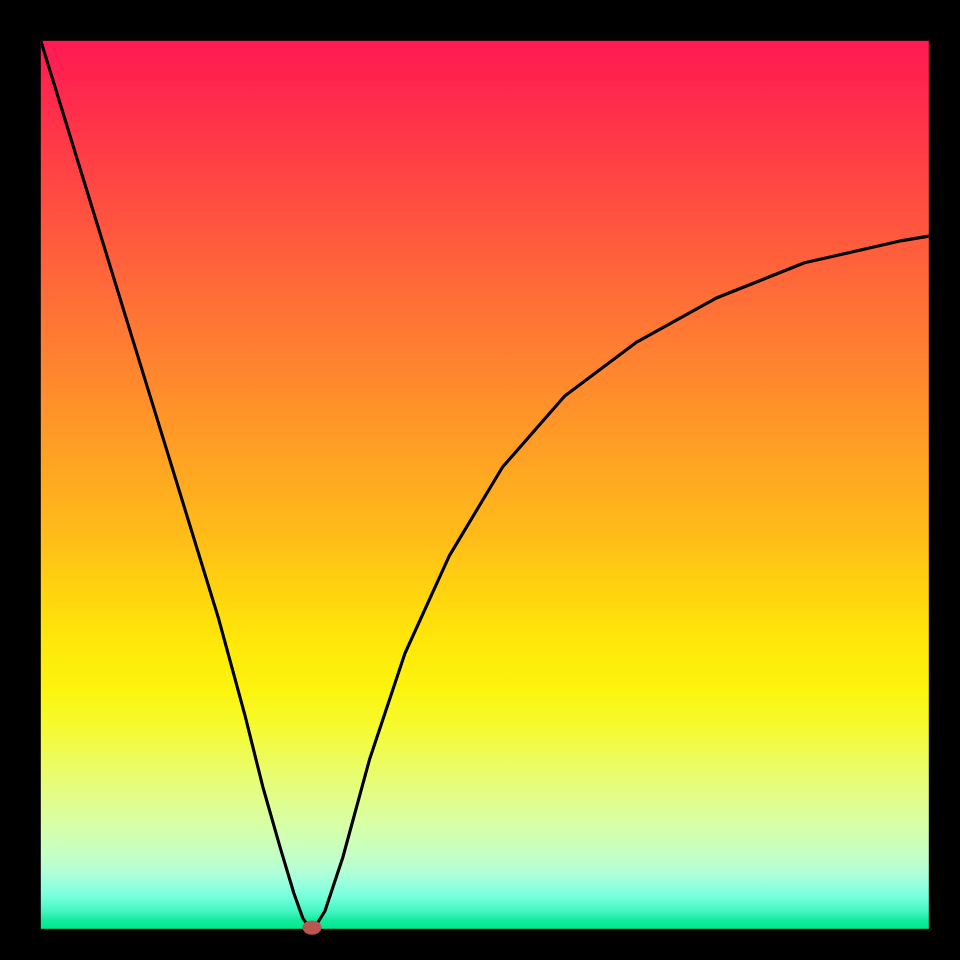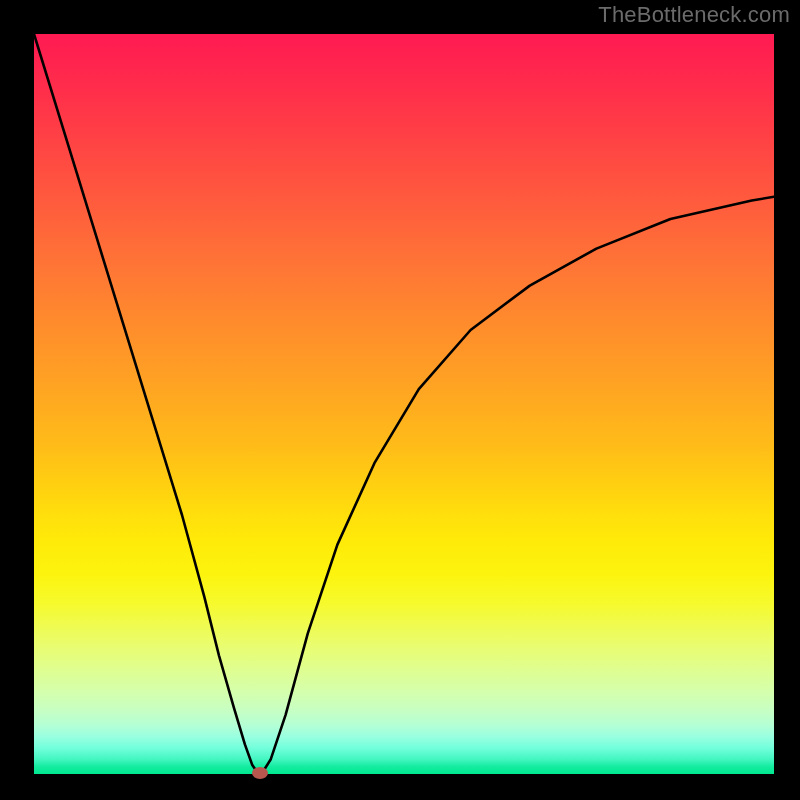--- a/index.html
+++ b/index.html
@@ -79,21 +79,20 @@
     border-radius: 50%;
     transform: translate(-50%, -50%);
     z-index: 12;
   }
 </style>
 </head>
 <body>
 
 <div class="frame">
 
-  <div class="watermark">TheBottleneck.com</div>
 
   <div class="plot-area">
     <div class="gradient-fill"></div>
 
     <svg class="curve-layer" viewBox="0 0 740 740" preserveAspectRatio="none">
       <path id="curve-path" fill="none" stroke="#000" stroke-width="2.6" stroke-linejoin="round" stroke-linecap="round" d="M 0.00 0.00 L 29.60 96.20 L 59.20 192.40 L 88.80 288.60 L 118.40 384.80 L 148.00 481.00 L 170.20 562.40 L 185.00 621.60 L 199.80 673.40 L 210.90 710.40 L 218.30 731.12 L 223.48 738.52 L 229.40 737.04 L 236.80 725.20 L 251.60 680.80 L 273.80 599.40 L 303.40 510.60 L 340.40 429.20 L 384.80 355.20 L 436.60 296.00 L 495.80 251.60 L 562.40 214.60 L 636.40 185.00 L 717.80 166.50 L 740.00 162.80"></path>
     </svg>
 
     <div id="marker" class="marker" style="left: 225.7px; top: 738.52px;"></div>
   </div>

